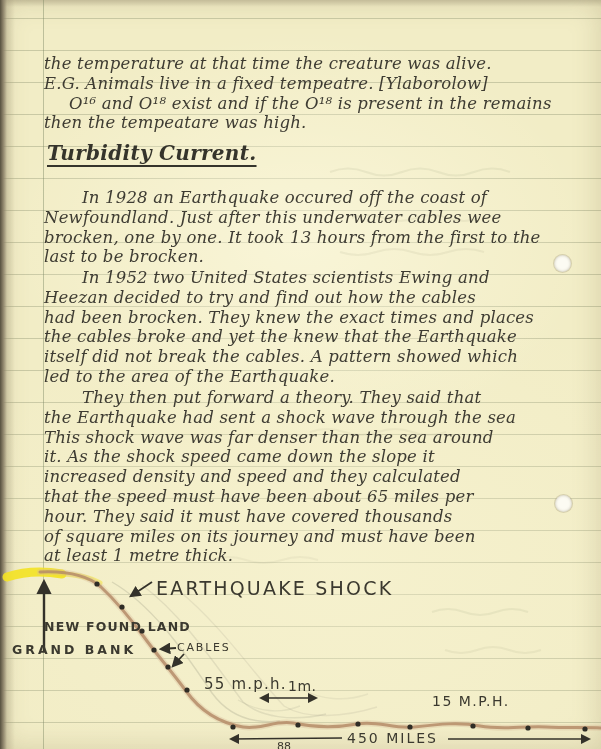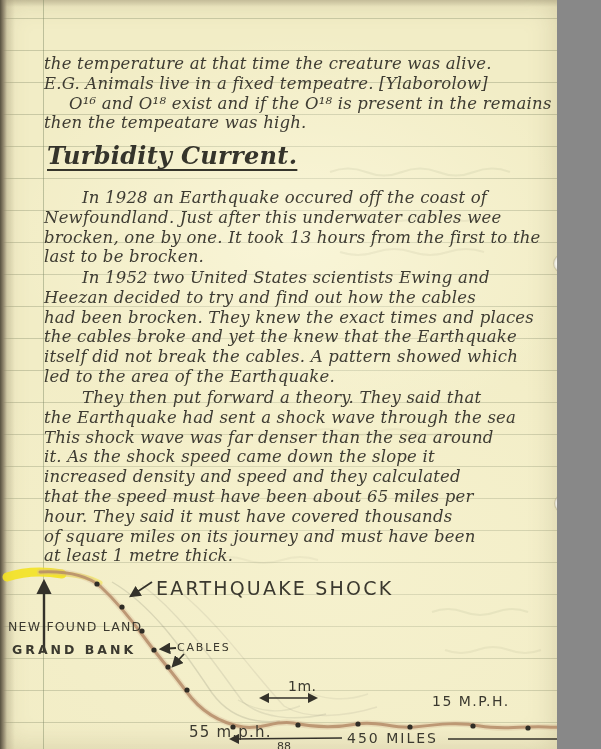--- a/index.html
+++ b/index.html
@@ -1,44 +1,44 @@
 <!DOCTYPE html>
 <html><head>
 <meta charset="utf-8">
 <style>
   html,body{margin:0;padding:0;background:#888;}
   .page{
-    position:relative;width:557px;height:749px;overflow:hidden;
+    position:relative;width:601px;height:749px;overflow:hidden;
     background-color:#f2edc6;
     background-image:
       radial-gradient(ellipse 420px 300px at 300px 240px, rgba(255,252,230,.55), rgba(255,252,230,0) 70%),
       radial-gradient(ellipse 520px 400px at 330px 560px, rgba(250,246,215,.45), rgba(250,246,215,0) 75%),
       linear-gradient(to bottom, rgba(120,110,85,.30), rgba(120,110,85,0) 7px),
       repeating-linear-gradient(to bottom, transparent, transparent 31px, rgba(125,132,100,.34) 31px, rgba(125,132,100,.34) 32px);
     background-position:0 0,0 0,0 0,0 -13px;
     box-shadow:inset 0 0 28px rgba(140,125,85,.28);
     font-family:"DejaVu Serif","Liberation Serif",serif;
   }
   .edge-left{position:absolute;left:0;top:0;bottom:0;width:16px;
     background:linear-gradient(to right,#56503f 0,#8a8068 3px,rgba(160,150,120,.35) 7px,rgba(160,150,120,0) 15px);}
   .margin-line{position:absolute;left:43px;top:0;bottom:0;width:1px;background:rgba(125,135,100,.45);}
   .sketch{position:absolute;left:0;top:0;width:601px;height:749px;pointer-events:none;}
   .para{position:absolute;left:44px;width:540px;}
   .hw{font-style:italic;font-size:16.5px;line-height:19.8px;letter-spacing:.2px;color:rgba(52,50,42,.95);white-space:nowrap;}
   .ind{padding-left:38px;}
   .ind-sm{padding-left:25px;}
-  .heading{position:absolute;left:47px;top:141px;margin:0;font-style:italic;font-weight:600;font-size:24px;
+  .heading{position:absolute;left:47px;top:141px;margin:0;font-style:italic;font-weight:600;font-size:20px;
     color:rgba(45,44,36,.96);letter-spacing:.3px;
     text-decoration:underline;text-decoration-thickness:1.5px;text-underline-offset:5px;}
   .dl{position:absolute;font-family:"DejaVu Sans","Liberation Sans",sans-serif;color:#3b392f;white-space:pre;}
   .dl-eq{left:156px;top:577px;font-size:19px;letter-spacing:2.2px;}
-  .dl-nf1{left:8px;top:619px;font-size:12.5px;letter-spacing:1.2px;font-weight:400;}
+  .dl-nf1{left:8px;top:619px;font-size:12.5px;letter-spacing:1.2px;font-weight:700;padding-left:36px;}
   .dl-nf2{left:12px;top:642px;font-size:12.5px;letter-spacing:3px;font-weight:600;}
   .dl-cab{left:177px;top:641px;font-size:11px;letter-spacing:1.8px;}
-  .dl-s55{left:189px;top:675px;font-size:15px;letter-spacing:1.2px;margin-top:48px;}
+  .dl-s55{left:204px;top:675px;font-size:15px;letter-spacing:1.2px;}
   .dl-1m{left:288px;top:678px;font-size:14px;letter-spacing:.5px;}
   .dl-s15{left:432px;top:693px;font-size:14px;letter-spacing:1.5px;}
   .dl-450{left:347px;top:730px;font-size:14px;letter-spacing:2px;}
   .dl-88{left:277px;top:740px;font-size:11px;}
   .hole{position:absolute;width:17px;height:17px;border-radius:50%;background:#fcfbf3;
     box-shadow:0 0 0 1px rgba(130,120,90,.25), inset 0 0 3px rgba(120,110,80,.45);}
   .hole-1{left:554px;top:255px;}
   .hole-2{left:555px;top:495px;}
 </style>
 </head>

